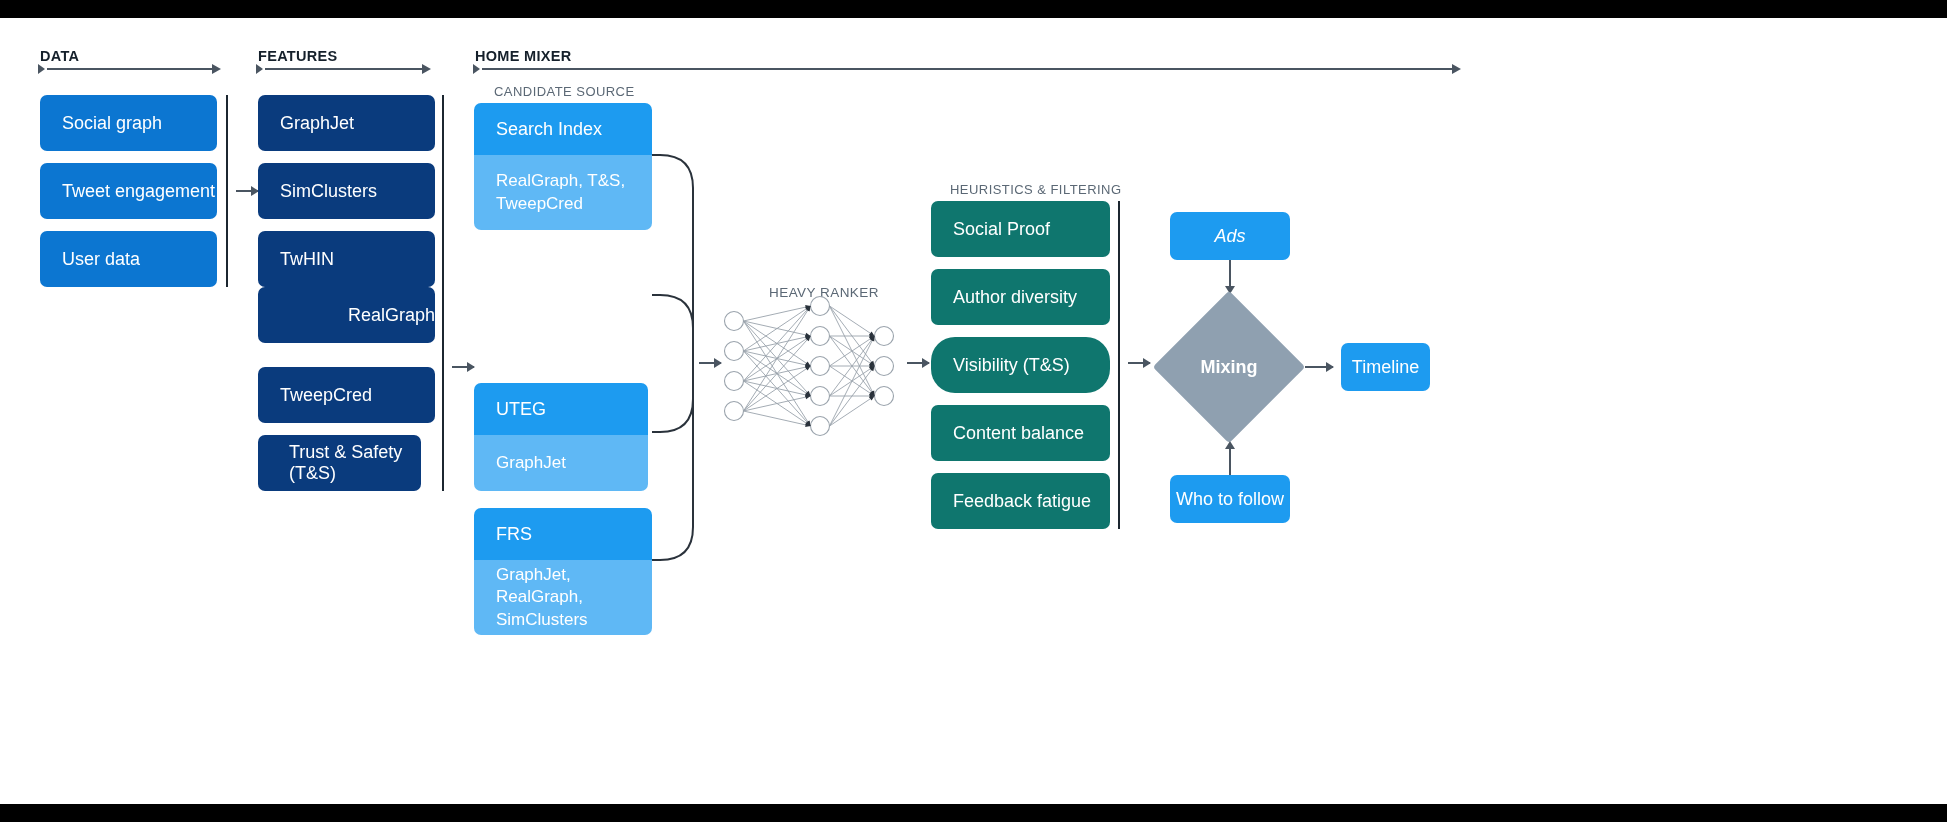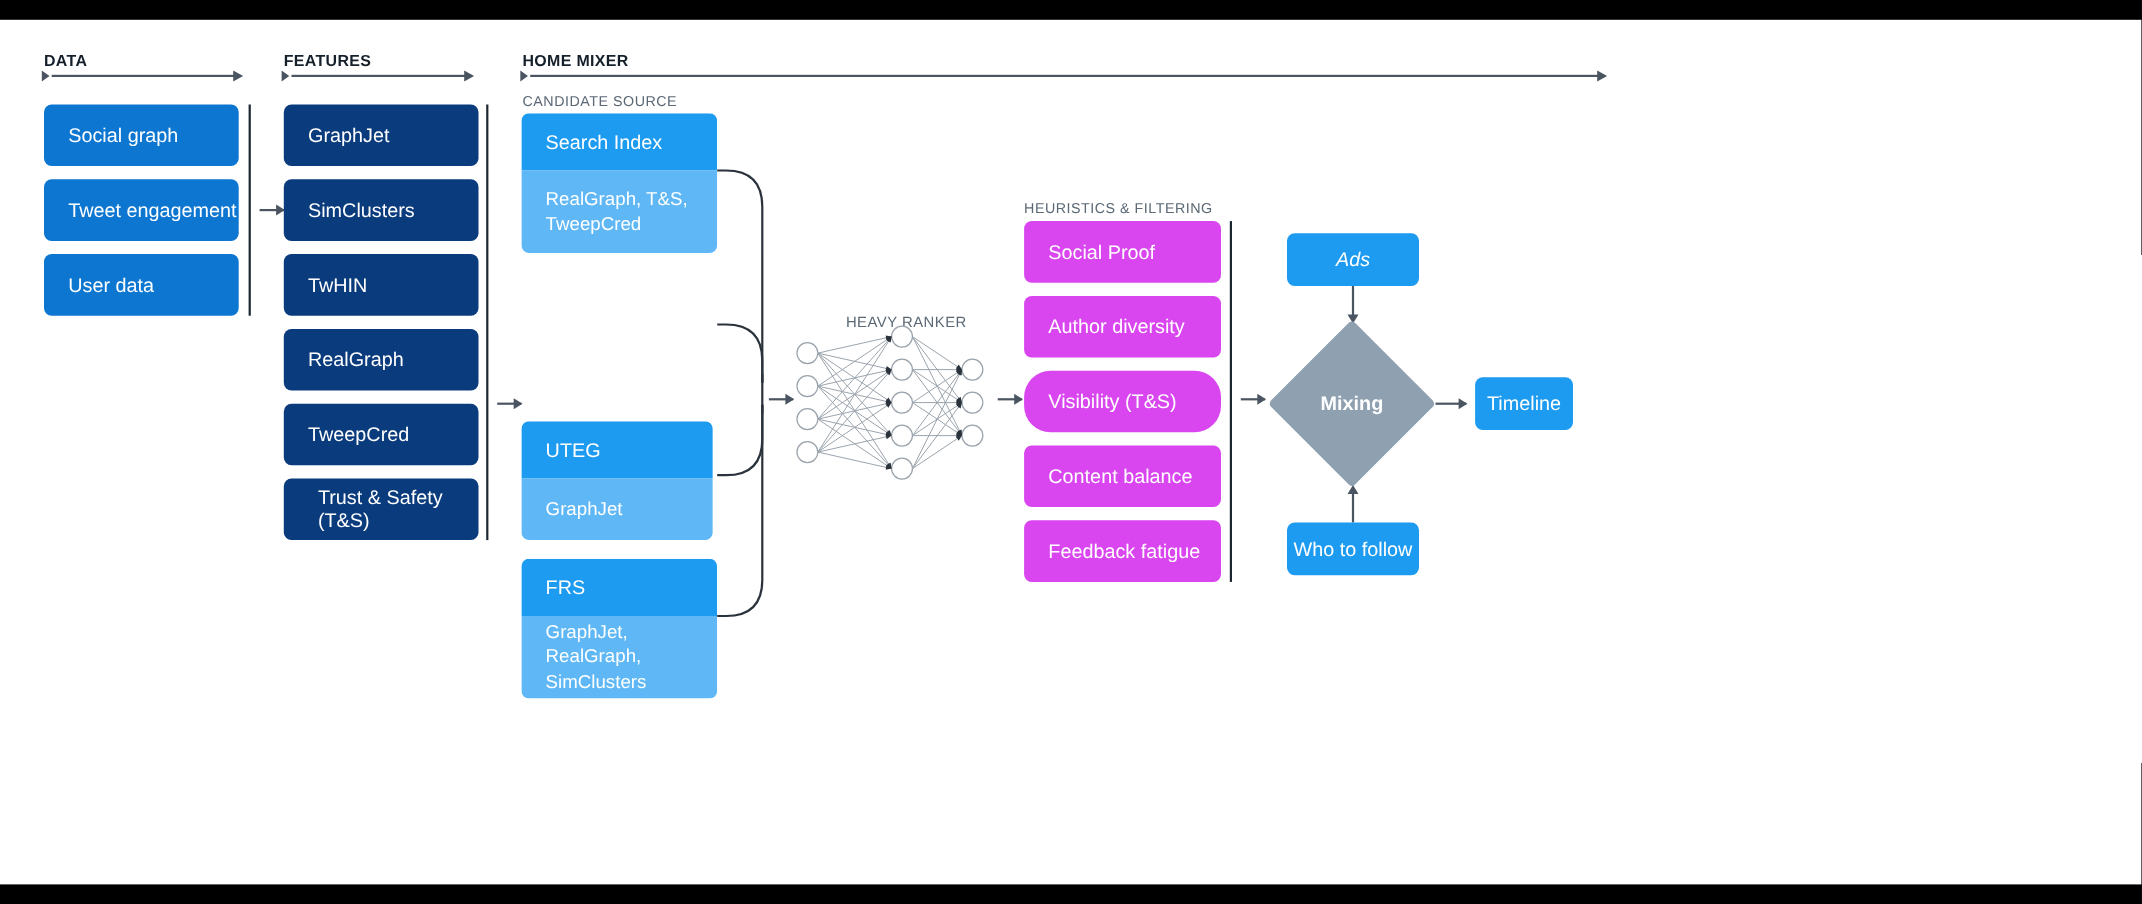--- a/index.html
+++ b/index.html
@@ -8,28 +8,28 @@
     position:relative;width:1947px;height:822px;background:#000;overflow:hidden;
   }
   #canvas{
     position:absolute;left:0;top:18px;width:1947px;height:786px;background:#ffffff;
   }
   
   .sec-head{position:absolute;font-size:14.5px;font-weight:bold;letter-spacing:.3px;color:#15202b;white-space:nowrap;}
   .sec-rule{position:absolute;height:2px;background:#4a5561;}
   .sec-tri{position:absolute;width:0;height:0;border-top:5px solid transparent;border-bottom:5px solid transparent;border-left:7px solid #4a5561;}
   .sec-arrowhead{position:absolute;width:0;height:0;border-top:5px solid transparent;border-bottom:5px solid transparent;border-left:9px solid #4a5561;}
-  .sub-head{position:absolute;font-size:13px;letter-spacing:.45px;color:#5b6875;white-space:nowrap;}
+  .sub-head{position:absolute;font-size:13px;letter-spacing:.45px;color:#5b6875;white-space:nowrap;margin-left:19px;}
 
   
   .box{position:absolute;border-radius:7px;display:flex;align-items:center;box-sizing:border-box;padding-left:22px;color:#fff;font-size:18px;}
   .box.center{justify-content:center;padding-left:0;}
   .box-data{background:#0c76d1;}
   .box-feat{background:#0a3b7d;}
-  .box-heur{background:#d946ef;}
+  .box-heur{background:#0f766e;}
   .box-plain{background:#1d9bf0;}
 
   
   .cand{position:absolute;border-radius:7px;overflow:hidden;}
   .cand-head{background:#1d9bf0;color:#fff;font-size:18px;display:flex;align-items:center;padding-left:22px;box-sizing:border-box;}
   .cand-body{background:#5fb8f5;color:#fff;font-size:17px;display:flex;align-items:center;padding-left:22px;padding-right:10px;box-sizing:border-box;line-height:1.3;}
 
   
   .divider{position:absolute;width:2px;background:#1c2630;}
 
@@ -87,27 +87,27 @@
 
   <div class="box box-feat" style="left:258px;top:77px;width:177px;height:56px;">
     <span>GraphJet</span>
   </div>
   <div class="box box-feat" style="left:258px;top:145px;width:177px;height:56px;">
     <span>SimClusters</span>
   </div>
   <div class="box box-feat" style="left:258px;top:213px;width:177px;height:56px;">
     <span>TwHIN</span>
   </div>
-  <div class="box box-feat" style="left:258px;top:281px;width:177px;height:56px;">
+  <div class="box box-feat" style="left:258px;top:269px;width:177px;height:56px;justify-content:flex-end;">
     <span>RealGraph</span>
   </div>
   <div class="box box-feat" style="left:258px;top:349px;width:177px;height:56px;">
     <span>TweepCred</span>
   </div>
-  <div class="box box-feat" style="left:258px;top:417px;width:177px;height:56px;padding-left:31px;">
+  <div class="box box-feat" style="left:258px;top:417px;width:163px;height:56px;padding-left:31px;">
     <span>Trust &amp; Safety (T&amp;S)</span>
   </div>
 
   <div class="divider" style="left:442px;top:77px;height:396px;"></div>
   <div class="harrow" style="left:452px;top:348px;width:22px;"></div>
 
   <div class="cand" style="left:474px;top:85px;width:178px;height:127px;">
     <div class="cand-head" style="height:52px;">Search Index</div>
     <div class="cand-body" style="height:75px;">RealGraph, T&amp;S, TweepCred</div>
   </div>

